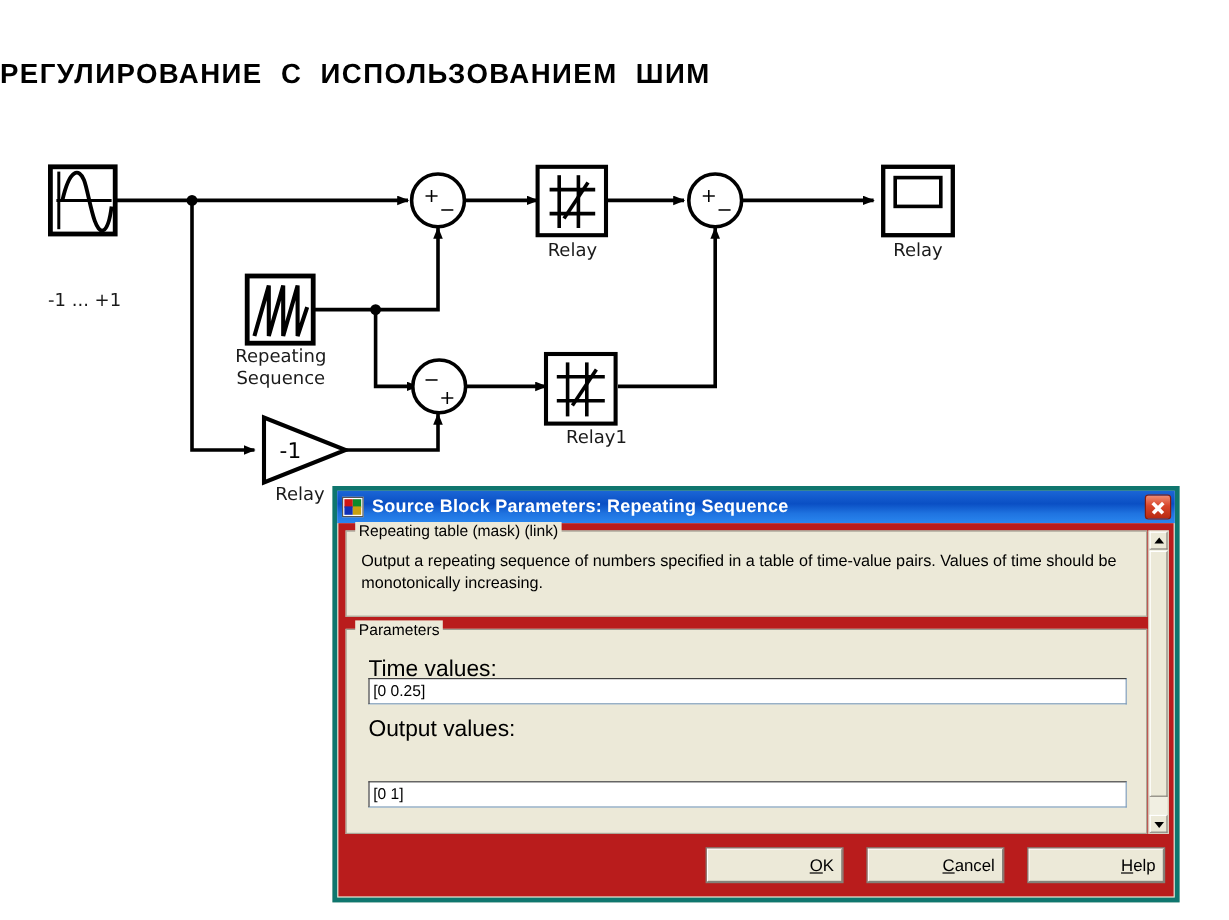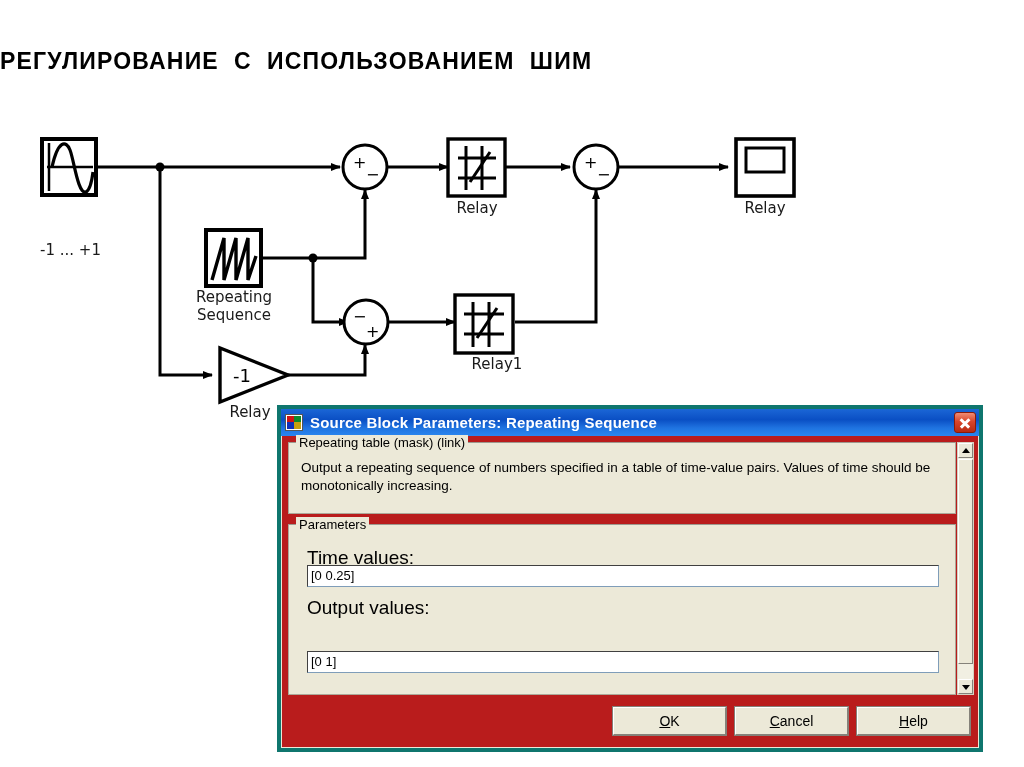--- a/index.html
+++ b/index.html
@@ -273,21 +273,22 @@
     border-right-color: #85827a;
     border-bottom-color: #85827a;
     outline: 1px solid #848078;
     box-sizing: border-box;
     font-family: "Liberation Sans", sans-serif;
     font-size: 14px;
     color: #000;
     cursor: pointer;
     display: flex;
     align-items: center;
-    justify-content: center;
+    justify-content: flex-end;
+    margin-left: 12px;
   }
   .dlg-btn u { text-decoration: underline; }
 </style>
 </head>
 <body>
 
 <div id="slide-title">РЕГУЛИРОВАНИЕ  С  ИСПОЛЬЗОВАНИЕМ  ШИМ</div>
 
 <div id="diagram">
   <svg width="1024" height="767" viewBox="0 0 1024 767" style="position:absolute;left:0;top:0;">

